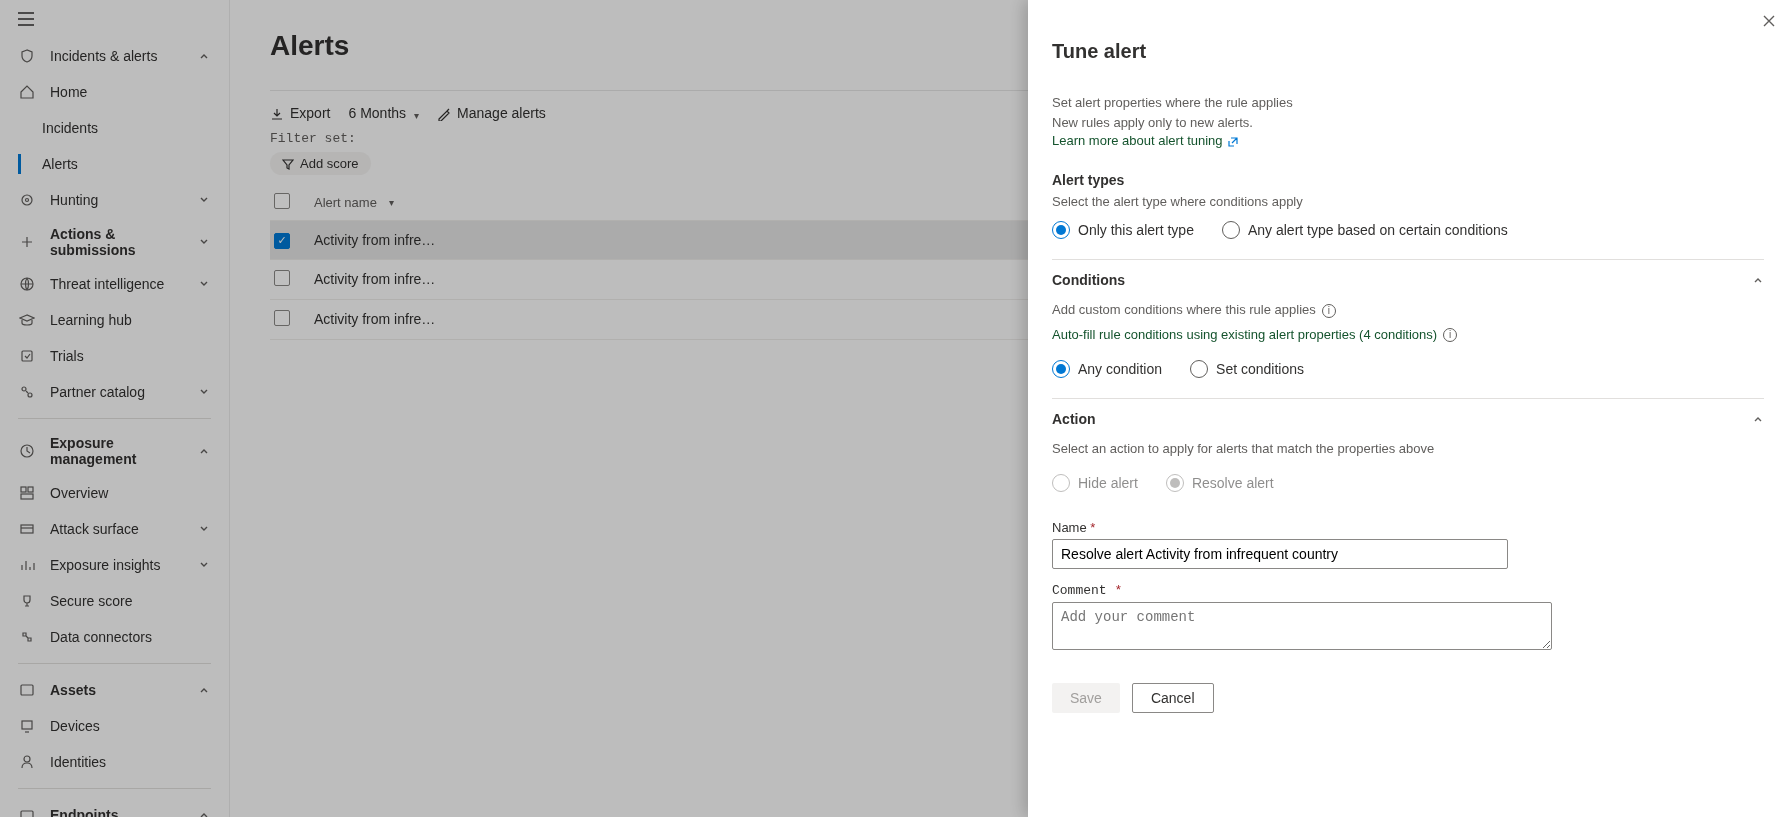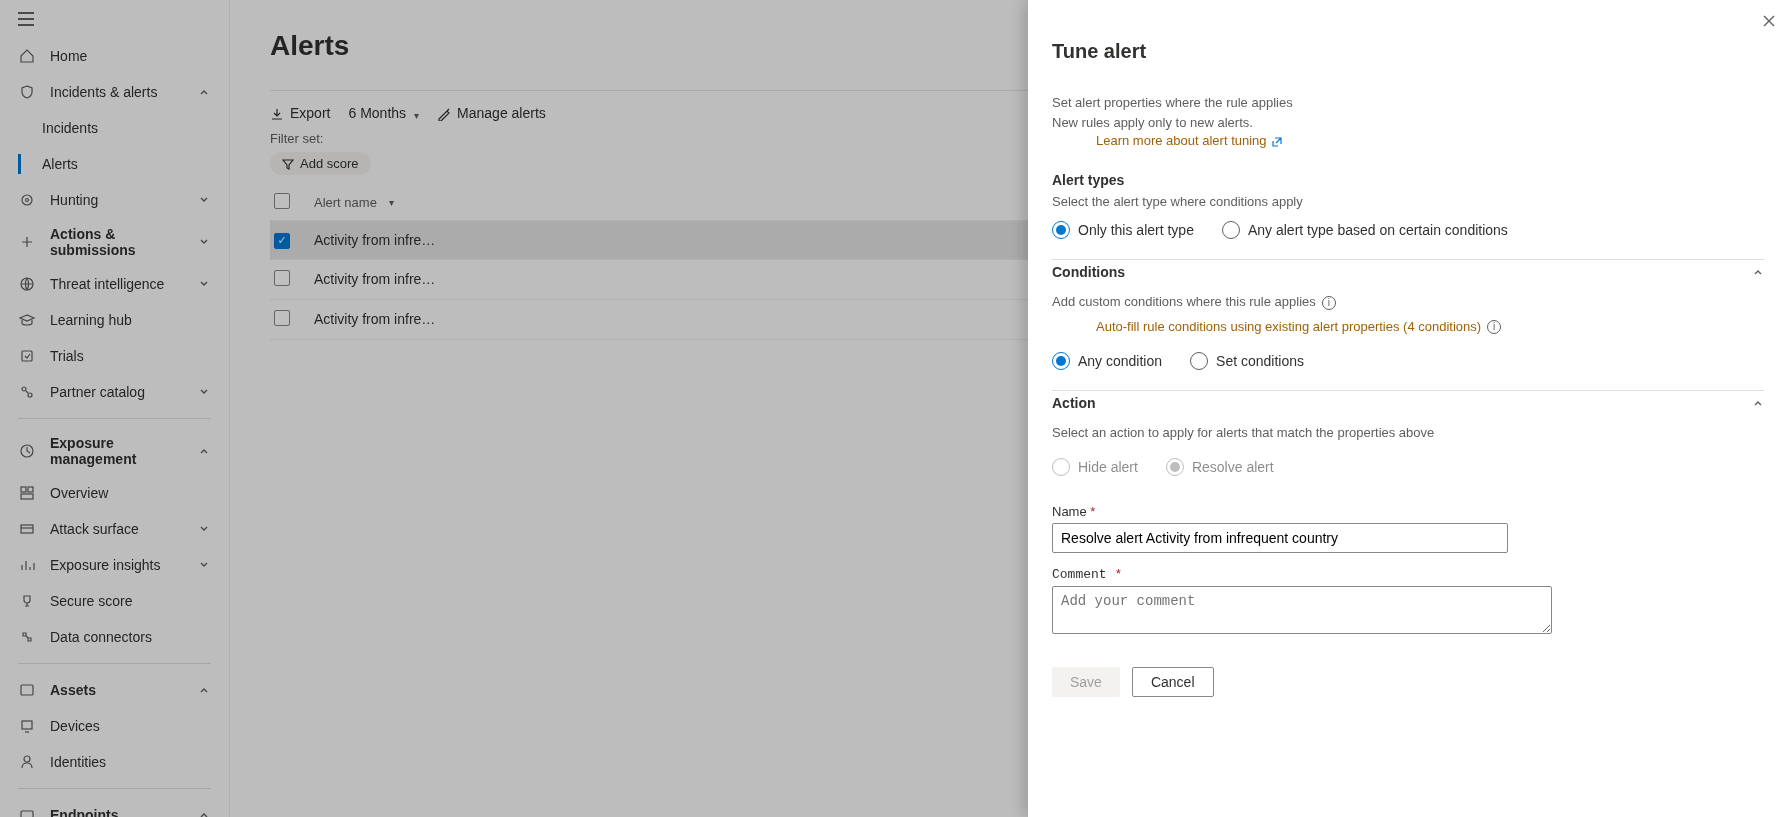--- a/index.html
+++ b/index.html
@@ -19,21 +19,21 @@
   .nav-label { flex: 1; font-size: 14px; }
   .nav-chevron { width: 14px; height: 14px; display: inline-flex; align-items: center; justify-content: center; color: #605e5c; }
   .nav-divider { height: 1px; background: #e1dfdd; margin: 8px 18px; }
 
   
   .content { flex: 1; padding: 30px 40px; background: #fcfcfc; overflow: hidden; }
   .page-title { font-size: 28px; font-weight: 600; margin-bottom: 28px; color:#323130; }
   .toolbar { display: flex; align-items: center; gap: 18px; border-top: 1px solid #e5e5e5; padding-top: 14px; margin-bottom: 10px; }
   .tool-btn { display: inline-flex; align-items: flex-end; gap: 6px; color: #323130; font-size: 14px; cursor: pointer; }
   .tool-btn .chev { font-size: 10px; color: #605e5c; margin-left: 2px; }
-  .filterset { font-size: 13px; color: #605e5c; margin-bottom: 6px; }
+  .filterset { font-size: 13px; color: #605e5c; margin-bottom: 6px; font-family: Liberation Mono, monospace; }
   .add-filter-pill { display: inline-flex; align-items: center; gap: 6px; background: #f3f2f1; border-radius: 14px; padding: 4px 12px; font-size: 13px; color: #323130; cursor: pointer; margin-bottom: 10px; }
 
   .grid { width: 100%; }
   .grid-header, .grid-row { display: grid; grid-template-columns: 40px 1fr 80px 130px 170px 100px; align-items: center; border-bottom: 1px solid #edebe9; }
   .grid-header { padding: 8px 4px; color: #605e5c; font-size: 13px; }
   .grid-row { padding: 10px 4px; min-height: 38px; }
   .grid-row.selected { background: #e5e5e5; }
   .grid-header .colh { display: flex; align-items: center; gap: 12px; cursor: pointer; }
   .colh .chev { font-size: 10px; color: #605e5c; }
   .sev-bars { display: inline-flex; gap: 1px; margin-right: 8px; vertical-align: middle; }
@@ -45,35 +45,35 @@
   .checkbox { width: 16px; height: 16px; border: 1px solid #8a8886; border-radius: 2px; display: inline-flex; align-items: center; justify-content: center; background: #fff; cursor: pointer; color: #fff; font-size: 11px; }
   .checkbox.checked { background: #0078d4; border-color: #0078d4; }
   .alert-name { white-space: nowrap; overflow: hidden; text-overflow: ellipsis; padding-right: 12px; }
 
   
   .panel { position: absolute; top: 0; right: 0; bottom: 0; width: 760px; background: #fff; box-shadow: -4px 0 16px rgba(0,0,0,0.2); z-index: 10; display: flex; flex-direction: column; }
   .panel-close { position: absolute; top: 14px; right: 12px; color: #605e5c; cursor: pointer; font-size: 16px; }
   .panel-body { padding: 40px 24px 20px 24px; flex: 1; overflow-y: auto; }
   .panel-title { font-size: 20px; font-weight: 600; margin-bottom: 30px; }
   .panel-desc { font-size: 13px; color: #605e5c; line-height: 1.5; }
-  .link { color: #a16207; text-decoration: none; cursor: pointer; margin-left: 44px; }
+  .link { color: #14532d; text-decoration: none; cursor: pointer; }
   .link svg { vertical-align: middle; margin-left: 4px; }
   .section-heading { font-size: 14px; font-weight: 600; margin-top: 24px; margin-bottom: 6px; }
   .section-sub { font-size: 13px; color: #605e5c; }
   .radio-row { display: flex; gap: 28px; margin-top: 12px; align-items: center; }
   .radio { display: inline-flex; align-items: center; gap: 8px; cursor: pointer; }
   .radio .bullet { width: 18px; height: 18px; border: 1px solid #605e5c; border-radius: 50%; display: inline-flex; align-items: center; justify-content: center; }
   .radio.selected .bullet { border-color: #0078d4; }
   .radio.selected .bullet::after { content: ""; width: 10px; height: 10px; border-radius: 50%; background: #0078d4; }
   .radio.disabled { opacity: 0.55; cursor: default; }
   .radio.disabled.selected .bullet::after { background: #8a8886; }
   .radio.disabled .bullet { border-color: #8a8886; }
   .info-icon { width: 14px; height: 14px; border: 1px solid #605e5c; border-radius: 50%; display: inline-flex; align-items: center; justify-content: center; font-size: 10px; color: #605e5c; margin-left: 6px; vertical-align: middle; }
 
-  .collapsible { border-top: 1px solid #e1dfdd; margin-top: 20px; padding-top: 4px; }
+  .collapsible { border-top: 1px solid #e1dfdd; margin-top: 20px; padding-top: 12px; }
   .coll-header { display: flex; justify-content: space-between; align-items: center; cursor: pointer; }
   .coll-header h3 { font-size: 14px; font-weight: 600; }
   .coll-body { margin-top: 14px; }
 
   .field-label { font-size: 13px; color: #323130; margin-bottom: 4px; display: block; }
   .field-label .req { color: #a4262c; }
   .text-input { width: 456px; max-width: 100%; border: 1px solid #8a8886; border-radius: 2px; padding: 6px 8px; font-size: 14px; font-family: inherit; display: block; }
   .text-area { width: 500px; max-width: 100%; border: 1px solid #8a8886; border-radius: 2px; padding: 6px 8px; font-size: 14px; font-family: inherit; min-height: 48px; resize: both; display: block; }
 
   .panel-footer { display: flex; gap: 12px; padding: 0 24px 24px; margin-top: 33px; }
@@ -91,38 +91,38 @@
   <div class="sidebar">
     <div class="hamburger">
       <svg width="16" height="14" viewBox="0 0 16 14">
           <path d="M0 1h16M0 7h16M0 13h16" stroke="#323130" stroke-width="1.4"></path>
         </svg>
     </div>
 
     <div class="nav-item">
         <span class="nav-icon">
           <svg width="16" height="16" viewBox="0 0 16 16" fill="none" stroke="#605e5c" stroke-width="1.2">
+            <path d="M8 2 3 4v4c0 3 2 5 5 6 3-1 5-3 5-6V4z"></path>
+          </svg>
+        </span>
+        <span class="nav-label">Incidents &amp; alerts</span>
+        <span class="nav-chevron">
+          <svg width="10" height="10" viewBox="0 0 10 10" fill="none" stroke="#605e5c" stroke-width="1.4">
+            <path d="M2 7l3-3 3 3"></path>
+          </svg>
+        </span>
+      </div>
+
+    <div class="nav-item">
+        <span class="nav-icon">
+          <svg width="16" height="16" viewBox="0 0 16 16" fill="none" stroke="#605e5c" stroke-width="1.2">
             <path d="M2 8 8 2l6 6v6H2z"></path>
           </svg>
         </span>
         <span class="nav-label">Home</span>
-      </div>
-
-    <div class="nav-item">
-        <span class="nav-icon">
-          <svg width="16" height="16" viewBox="0 0 16 16" fill="none" stroke="#605e5c" stroke-width="1.2">
-            <path d="M8 2 3 4v4c0 3 2 5 5 6 3-1 5-3 5-6V4z"></path>
-          </svg>
-        </span>
-        <span class="nav-label">Incidents &amp; alerts</span>
-        <span class="nav-chevron">
-          <svg width="10" height="10" viewBox="0 0 10 10" fill="none" stroke="#605e5c" stroke-width="1.4">
-            <path d="M2 7l3-3 3 3"></path>
-          </svg>
-        </span>
       </div>
     <div class="nav-item sub">
         <span class="nav-label">Incidents</span>
       </div>
     <div class="nav-item sub active">
         <span class="nav-label">Alerts</span>
       </div>
 
     <div class="nav-item">
         <span class="nav-icon">

